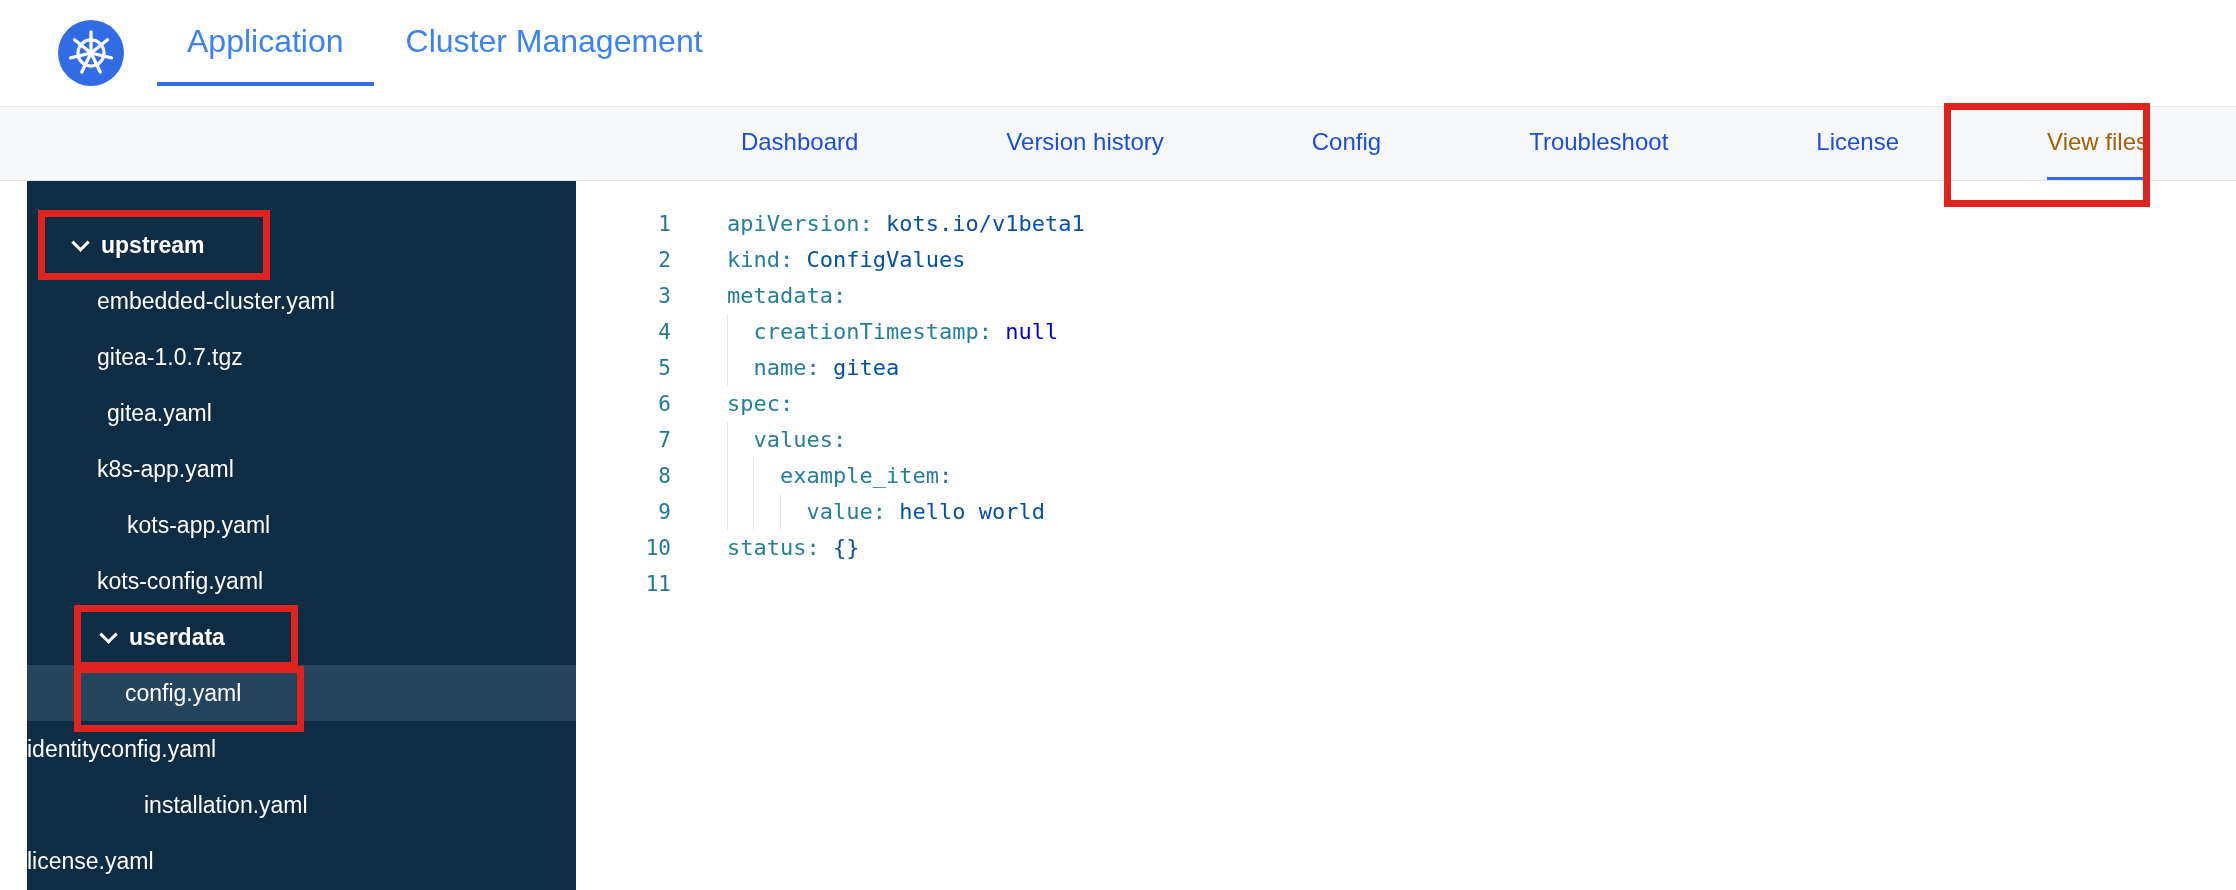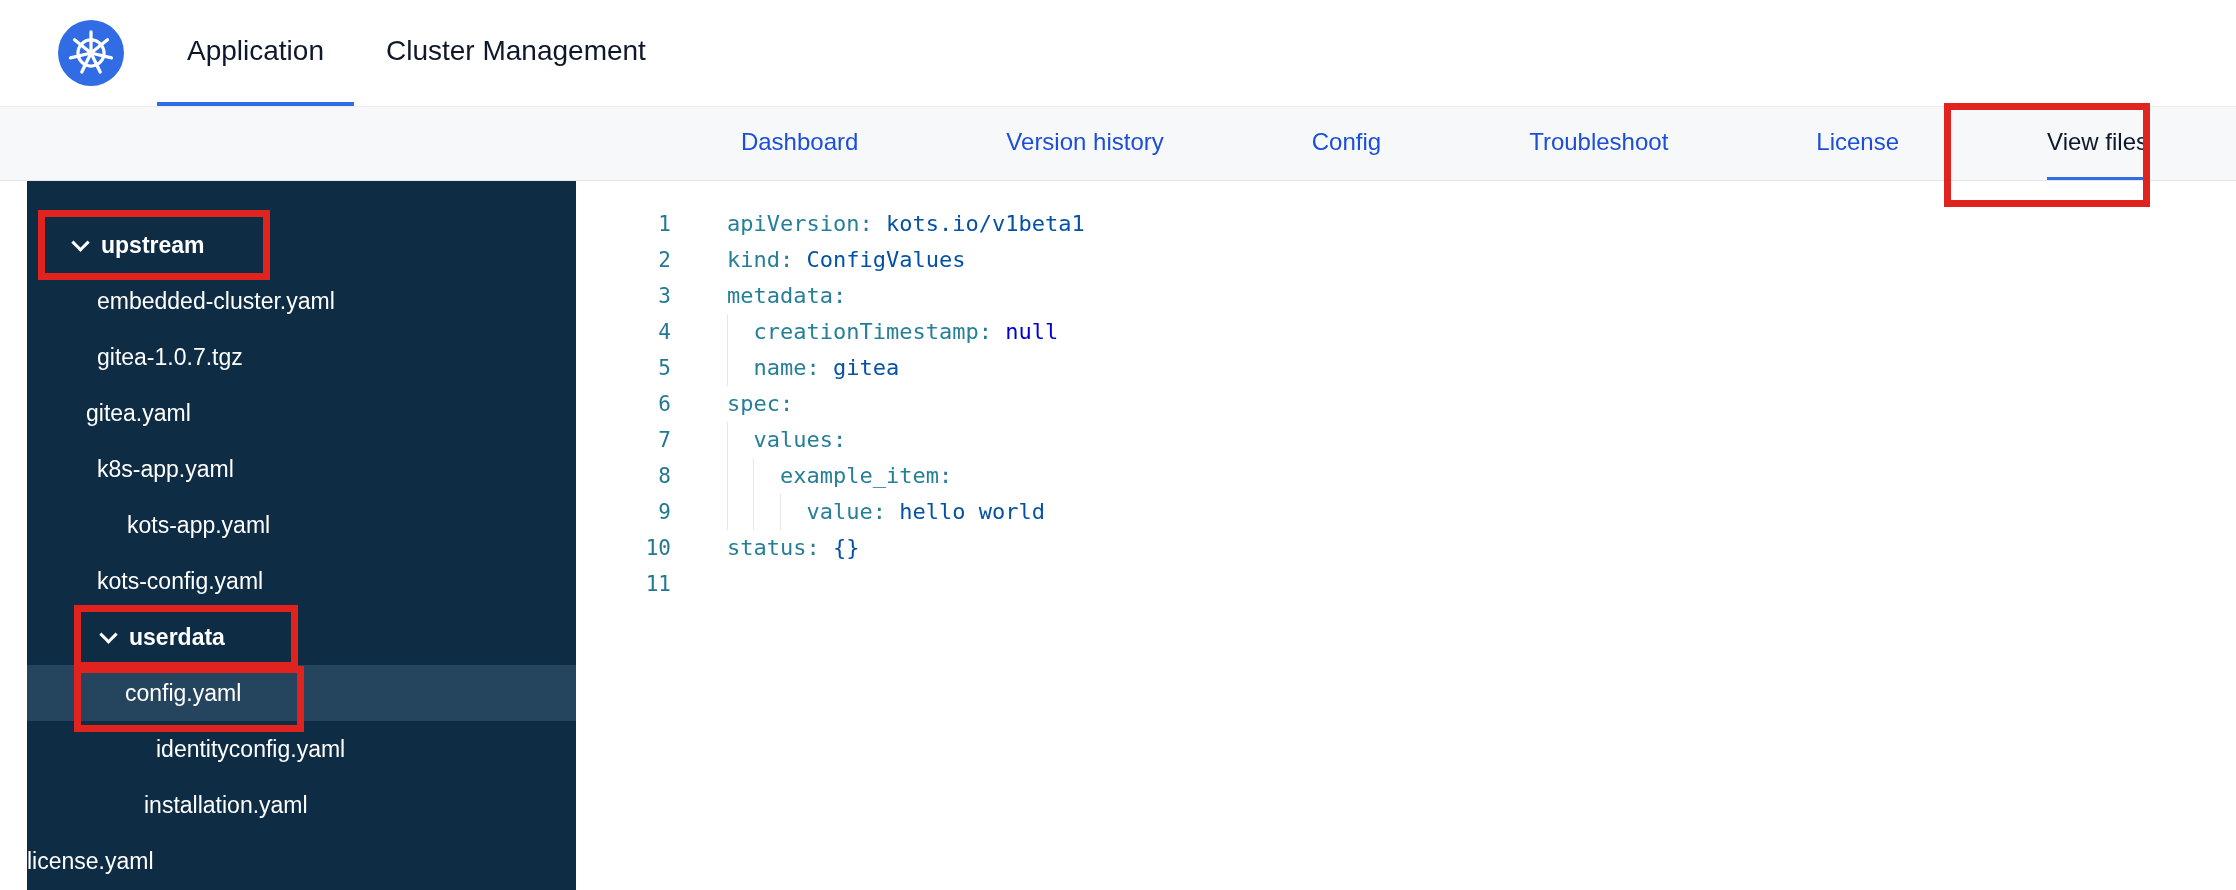--- a/index.html
+++ b/index.html
@@ -6,33 +6,33 @@
   html,body { width:2236px; height:890px; overflow:hidden; background:#fff;
     font-family:"Liberation Sans", sans-serif; position:relative; }
 
   
   .topbar { position:absolute; left:0; top:0; width:100%; height:107px;
     background:#fff; border-bottom:1px solid #ececec; }
   .logo-wrap { position:absolute; left:58px; top:20px; width:66px; height:66px;
     border-radius:50%; background:var(--k8s_blue,#326ce5);
     display:flex; align-items:center; justify-content:center; }
   .top-tabs { position:absolute; left:157px; top:0; height:106px; display:flex; gap:2px; }
-  .top-tab { height:106px; display:flex; align-items:center; padding:0 30px;
-    font-size:28px; color:#0f172a; cursor:pointer;
+  .top-tab { height:86px; display:flex; align-items:center; padding:0 30px;
+    font-size:32px; color:#3b82f6; cursor:pointer;
     border-bottom:4px solid transparent; }
   .top-tab.active { border-bottom-color:var(--accent,#326de6); }
 
   
   .subnav { position:absolute; left:0; top:107px; width:100%; height:74px;
     background:#f6f8f9; border-bottom:1px solid #e5e5e5;
     display:flex; justify-content:flex-end; align-items:stretch;
     gap:148px; padding-right:88px; }
   .sub-tab { display:flex; align-items:center; font-size:24px; color:#1d4ed8;
     cursor:pointer; border-bottom:3px solid transparent; white-space:nowrap; }
-  .sub-tab.active { color:#0f172a; border-bottom-color:var(--accent,#326de6); }
+  .sub-tab.active { color:#a16207; border-bottom-color:var(--accent,#326de6); }
 
   
   .sidebar { position:absolute; left:27px; top:181px; width:549px; bottom:0;
     background:var(--sidebar_bg,#0f2c45); padding-top:36px; overflow:hidden; }
   .tree-row { height:56px; display:flex; align-items:center; color:#fff;
     font-size:23px; cursor:pointer; white-space:nowrap; }
   .tree-row.folder { font-weight:bold; }
   .tree-row.selected { background:var(--selected_bg,#25455f); }
   .chev { width:13px; height:13px; border-left:3px solid #fff; border-bottom:3px solid #fff;
     transform:rotate(-45deg) translate(2px,-2px); margin-right:14px; flex:0 0 auto; }
@@ -93,40 +93,40 @@
     <div class="tree-row folder" style="padding-left: 47px;">
       <span class="chev"></span>
       <span>upstream</span>
     </div>
     <div class="tree-row" style="padding-left: 70px;">
       <span>embedded-cluster.yaml</span>
     </div>
     <div class="tree-row" style="padding-left: 70px;">
       <span>gitea-1.0.7.tgz</span>
     </div>
-    <div class="tree-row" style="padding-left: 59px;">
+    <div class="tree-row" style="padding-left: 80px;">
       <span>gitea.yaml</span>
     </div>
     <div class="tree-row" style="padding-left: 70px;">
       <span>k8s-app.yaml</span>
     </div>
     <div class="tree-row" style="padding-left: 100px;">
       <span>kots-app.yaml</span>
     </div>
     <div class="tree-row" style="padding-left: 70px;">
       <span>kots-config.yaml</span>
     </div>
     <div class="tree-row folder" style="padding-left: 75px;">
       <span class="chev"></span>
       <span>userdata</span>
     </div>
     <div class="tree-row selected" style="padding-left: 98px;">
       <span>config.yaml</span>
     </div>
-    <div class="tree-row" style="padding-left: 98px; margin-left: 31px;">
+    <div class="tree-row" style="">
       <span>identityconfig.yaml</span>
     </div>
     <div class="tree-row" style="padding-left: 117px;">
       <span>installation.yaml</span>
     </div>
     <div class="tree-row" style="">
       <span>license.yaml</span>
     </div>
   </div>
 

